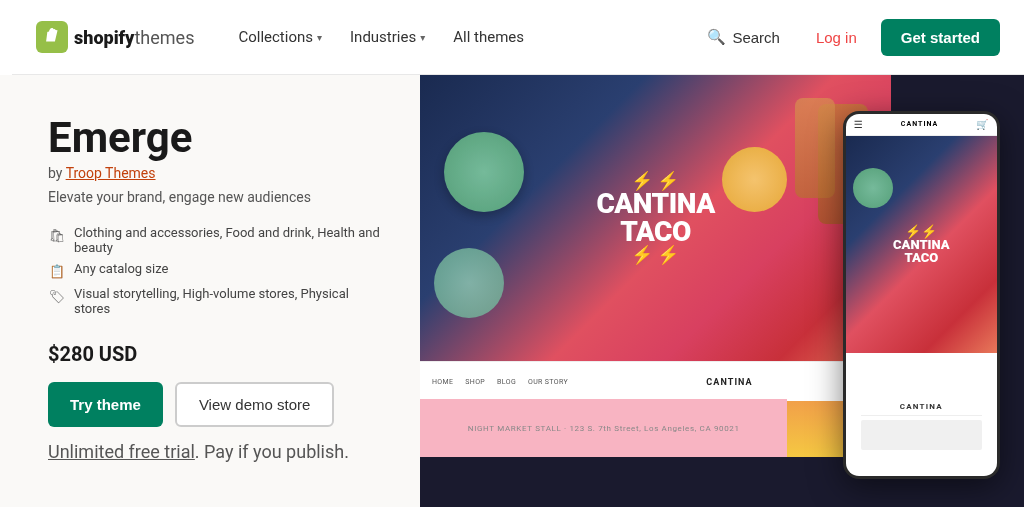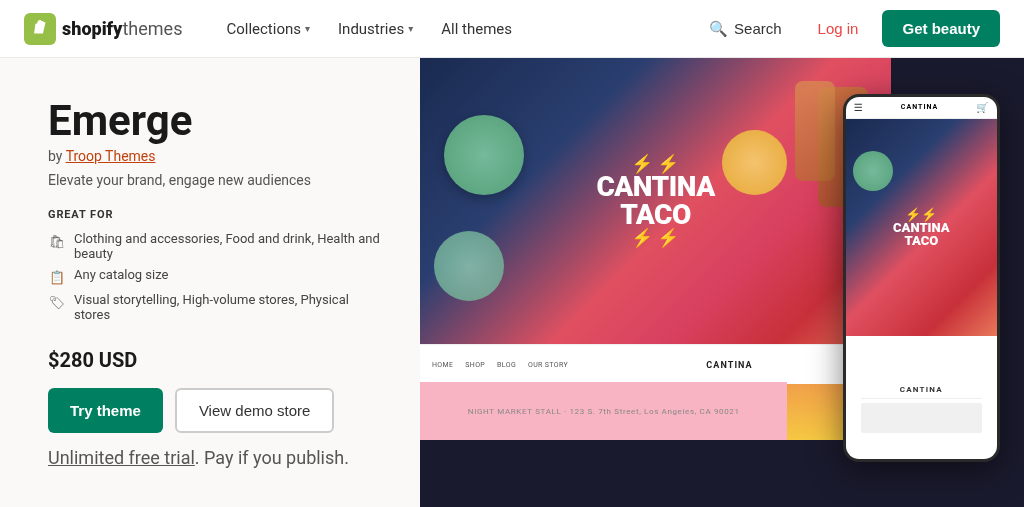--- a/index.html
+++ b/index.html
@@ -9,23 +9,24 @@
       width: 1024px;
       height: 507px;
       overflow: hidden;
     }
 
     
     .navbar {
       display: flex;
       align-items: center;
       padding: 16px 24px;
-      height: 58px;
+      height: 75px;
       border-bottom: 1px solid #e8e8e8;
       background: #fff;
+      margin-left: 12px;
     }
     .logo-area {
       display: flex;
       align-items: center;
       gap: 6px;
       margin-right: 32px;
     }
     .shopify-bag {
       width: 32px;
       height: 32px;
@@ -383,35 +384,34 @@
       <span>All themes</span>
     </a>
   </div>
 
   <div class="nav-actions">
     <button class="search-btn">
       <span>🔍</span>
       <span>Search</span>
     </button>
     <button class="login-btn">Log in</button>
-    <button class="get-started-btn">Get beauty</button>
+    <button class="get-started-btn">Get started</button>
   </div>
 </nav>
 
 <div class="main-content">
 
   <div class="left-panel">
     <h1 class="theme-title">Emerge</h1>
     <p class="theme-author">
       <span>by</span>
       <a>Troop Themes</a>
     </p>
     <p class="theme-tagline">Elevate your brand, engage new audiences</p>
 
-    <p class="great-for-label">GREAT FOR</p>
 
     <ul class="features-list">
       <li>
         <span class="feature-icon">🛍</span>
         <span>Clothing and accessories, Food and drink, Health and beauty</span>
       </li>
       <li>
         <span class="feature-icon">📋</span>
         <span>Any catalog size</span>
       </li>

